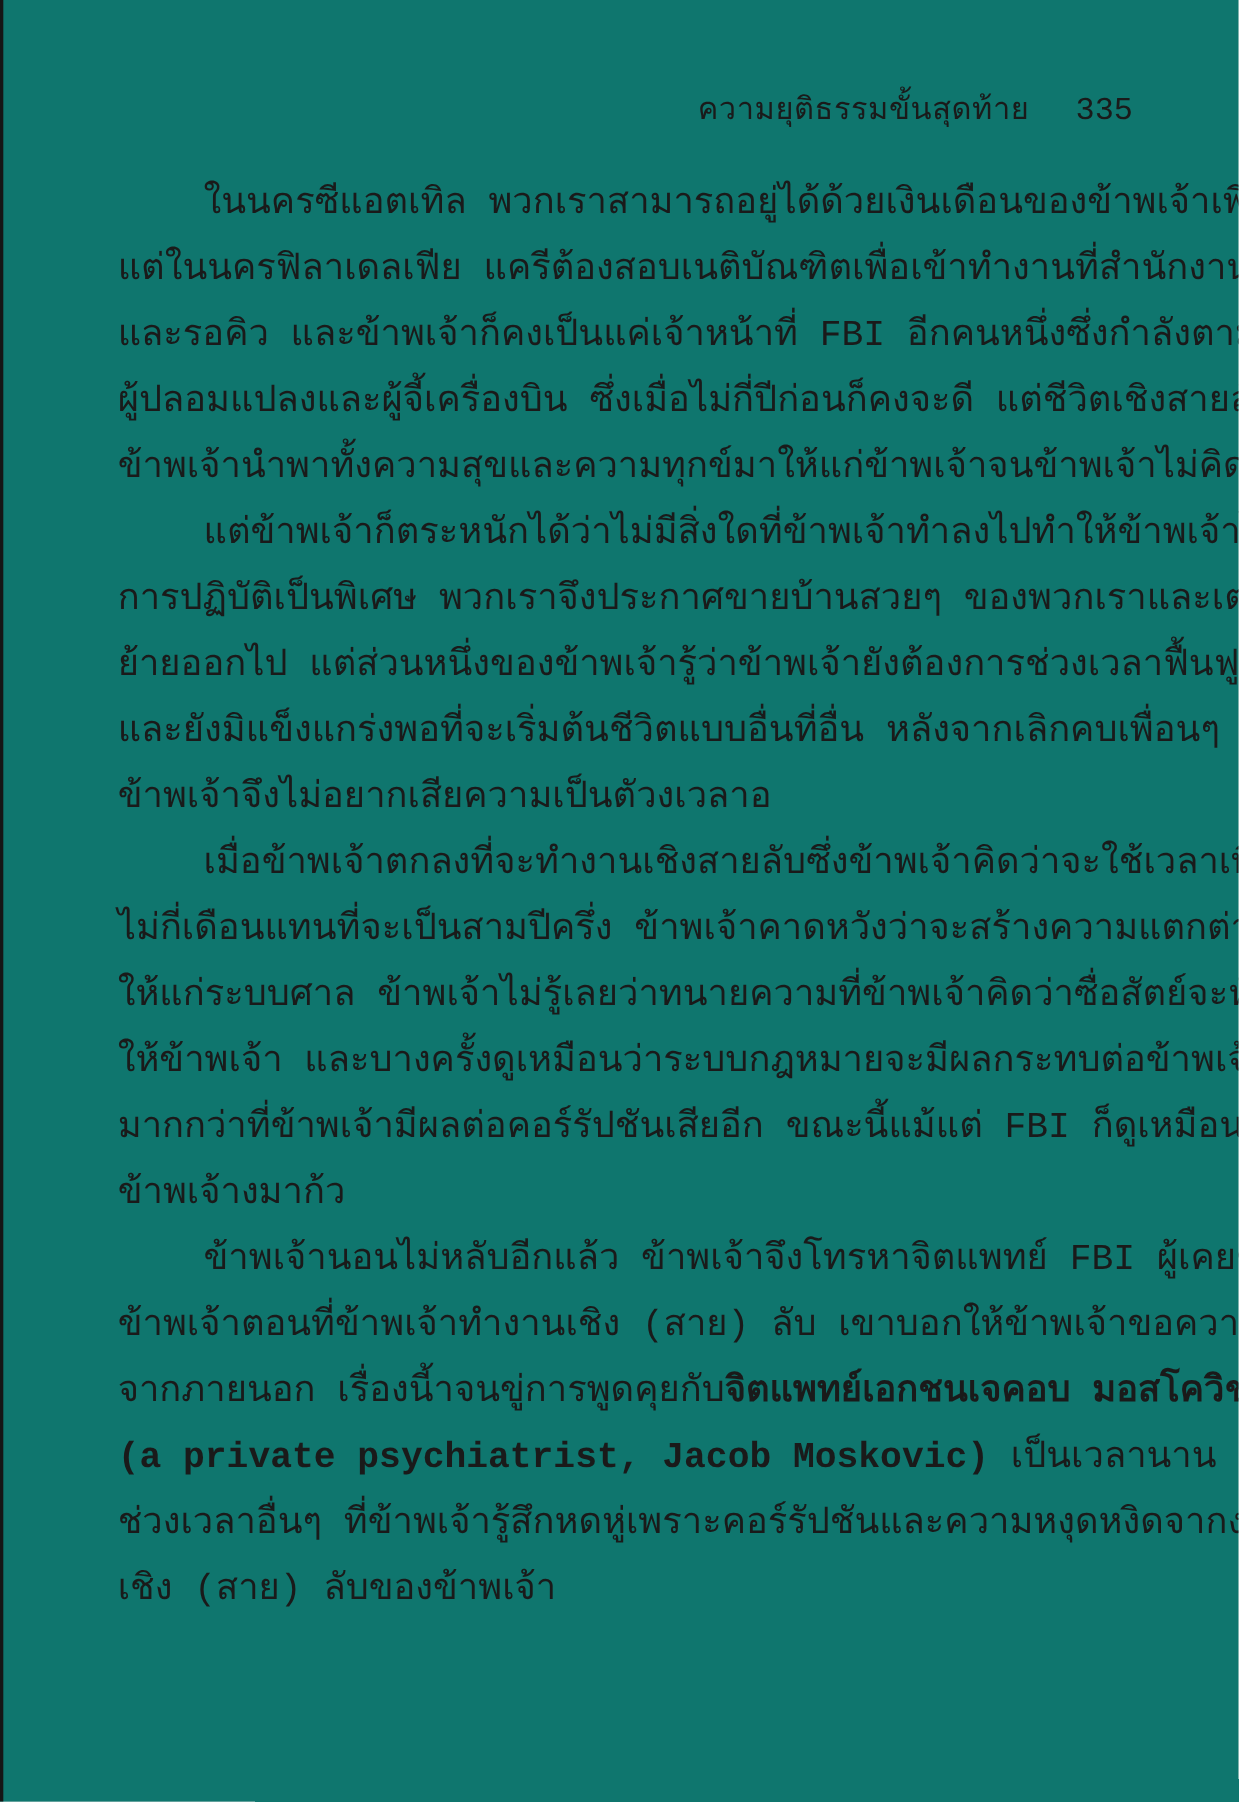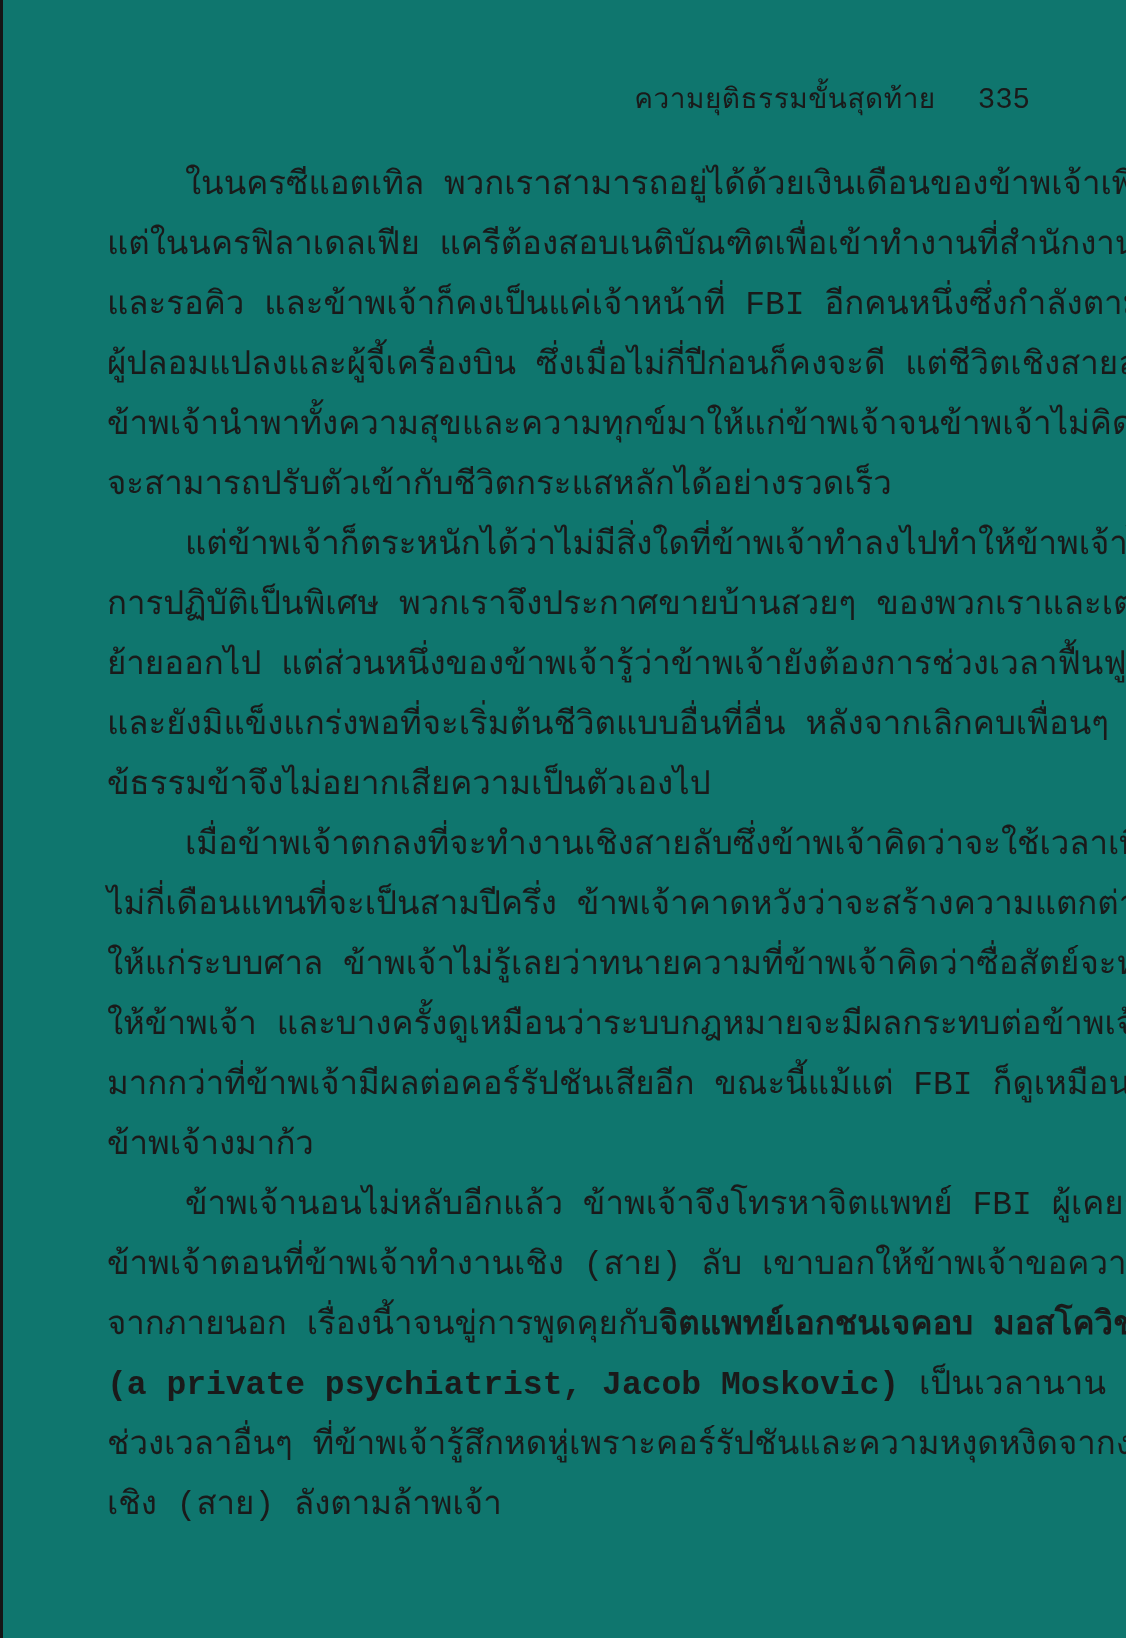--- a/index.html
+++ b/index.html
@@ -58,39 +58,38 @@
     <span class="running-head">ความยุติธรรมขั้นสุดท้าย</span><span class="page-num">335</span>
   </div>
 
   <div class="page-body">
       <div class="para">
         <div class="line first"><span>ในนครซีแอตเทิล พวกเราสามารถอยู่ได้ด้วยเงินเดือนของข้าพเจ้าเพียงอย่างเดียว</span></div>
         <div class="line"><span>แต่ในนครฟิลาเดลเฟีย แครีต้องสอบเนติบัณฑิตเพื่อเข้าทำงานที่สำนักงานอัยการ</span></div>
         <div class="line"><span>และรอคิว และข้าพเจ้าก็คงเป็นแค่เจ้าหน้าที่ FBI อีกคนหนึ่งซึ่งกำลังตามล่าหา</span></div>
         <div class="line"><span>ผู้ปลอมแปลงและผู้จี้เครื่องบิน ซึ่งเมื่อไม่กี่ปีก่อนก็คงจะดี แต่ชีวิตเชิงสายลับของ</span></div>
         <div class="line"><span>ข้าพเจ้านำพาทั้งความสุขและความทุกข์มาให้แก่ข้าพเจ้าจนข้าพเจ้าไม่คิดว่าตัวเอง</span></div>
-        <div class="line"><span>จะสามารถปรับตัวเข้ากับชีวิตกระแสหลักได้อย่างรวดเร็ว</span></div>
       </div>
       <div class="para">
         <div class="line first"><span>แต่ข้าพเจ้าก็ตระหนักได้ว่าไม่มีสิ่งใดที่ข้าพเจ้าทำลงไปทำให้ข้าพเจ้าได้รับ</span></div>
         <div class="line"><span>การปฏิบัติเป็นพิเศษ พวกเราจึงประกาศขายบ้านสวยๆ ของพวกเราและเตรียม</span></div>
         <div class="line"><span>ย้ายออกไป แต่ส่วนหนึ่งของข้าพเจ้ารู้ว่าข้าพเจ้ายังต้องการช่วงเวลาฟื้นฟูจิตใจ</span></div>
         <div class="line"><span>และยังมิแข็งแกร่งพอที่จะเริ่มต้นชีวิตแบบอื่นที่อื่น หลังจากเลิกคบเพื่อนๆ แล้ว</span></div>
-        <div class="line"><span>ข้ธรรมข้าจึงไม่อยากเสียความเป็นตัวเองไป</span></div>
+        <div class="line"><span>ข้าพเจ้าจึงไม่อยากเสียความเป็นตัวงเวลาอ</span></div>
       </div>
       <div class="para">
         <div class="line first"><span>เมื่อข้าพเจ้าตกลงที่จะทำงานเชิงสายลับซึ่งข้าพเจ้าคิดว่าจะใช้เวลาเพียง</span></div>
         <div class="line"><span>ไม่กี่เดือนแทนที่จะเป็นสามปีครึ่ง ข้าพเจ้าคาดหวังว่าจะสร้างความแตกต่างอย่างมาก</span></div>
         <div class="line"><span>ให้แก่ระบบศาล ข้าพเจ้าไม่รู้เลยว่าทนายความที่ข้าพเจ้าคิดว่าซื่อสัตย์จะหันหลัง</span></div>
         <div class="line"><span>ให้ข้าพเจ้า และบางครั้งดูเหมือนว่าระบบกฎหมายจะมีผลกระทบต่อข้าพเจ้า</span></div>
         <div class="line"><span>มากกว่าที่ข้าพเจ้ามีผลต่อคอร์รัปชันเสียอีก ขณะนี้แม้แต่ FBI ก็ดูเหมือนจะทอดทิ้ง</span></div>
         <div class="line"><span>ข้าพเจ้างมาก้ว</span></div>
       </div>
       <div class="para">
         <div class="line first"><span>ข้าพเจ้านอนไม่หลับอีกแล้ว ข้าพเจ้าจึงโทรหาจิตแพทย์ FBI ผู้เคยช่วยเหลือ</span></div>
         <div class="line"><span>ข้าพเจ้าตอนที่ข้าพเจ้าทำงานเชิง (สาย) ลับ เขาบอกให้ข้าพเจ้าขอความช่วยเหลือ</span></div>
         <div class="line"><span>จากภายนอก เรื่องนี้าจนขู่การพูดคุยกับ</span><span class="bold">จิตแพทย์เอกชนเจคอบ มอสโควิช</span></div>
         <div class="line"><span class="bold">(a private psychiatrist, Jacob Moskovic)</span><span> เป็นเวลานาน ซึ่งข้าพเจ้าได้เล่าถึง</span></div>
         <div class="line"><span>ช่วงเวลาอื่นๆ ที่ข้าพเจ้ารู้สึกหดหู่เพราะคอร์รัปชันและความหงุดหงิดจากงาน</span></div>
-        <div class="line"><span>เชิง (สาย) ลังตามล้าพเจ้า</span></div>
+        <div class="line"><span>เชิง (สาย) ลับของข้าพเจ้า</span></div>
       </div>
     </div>
 </div>
 
 </body></html>

